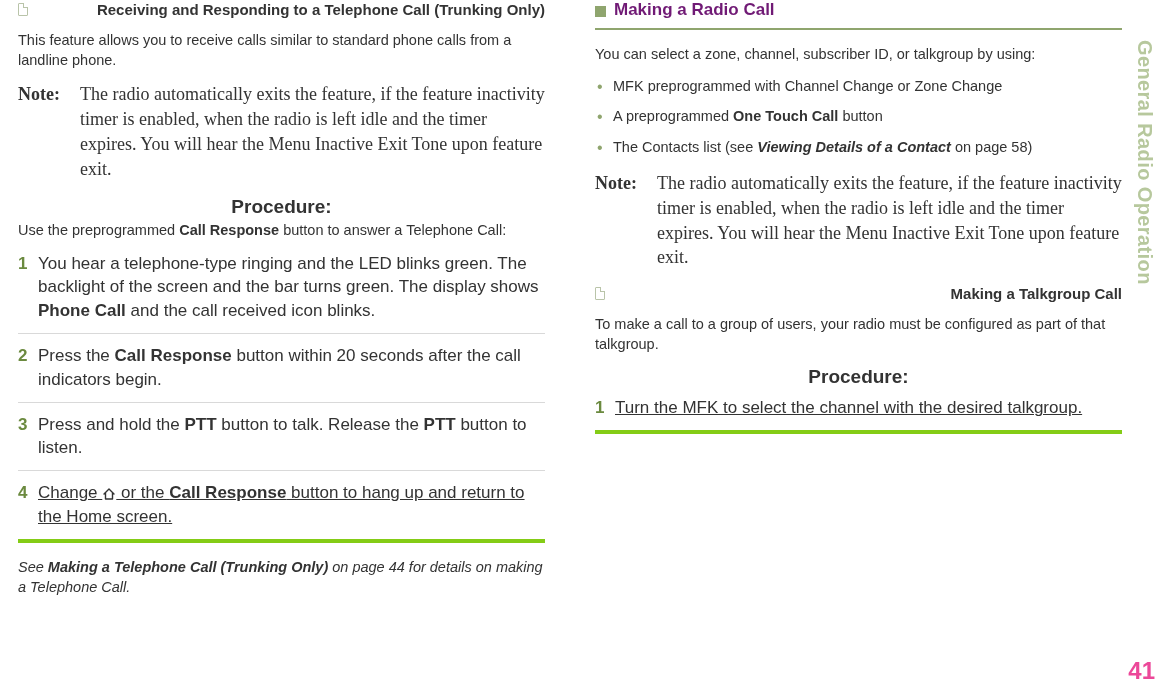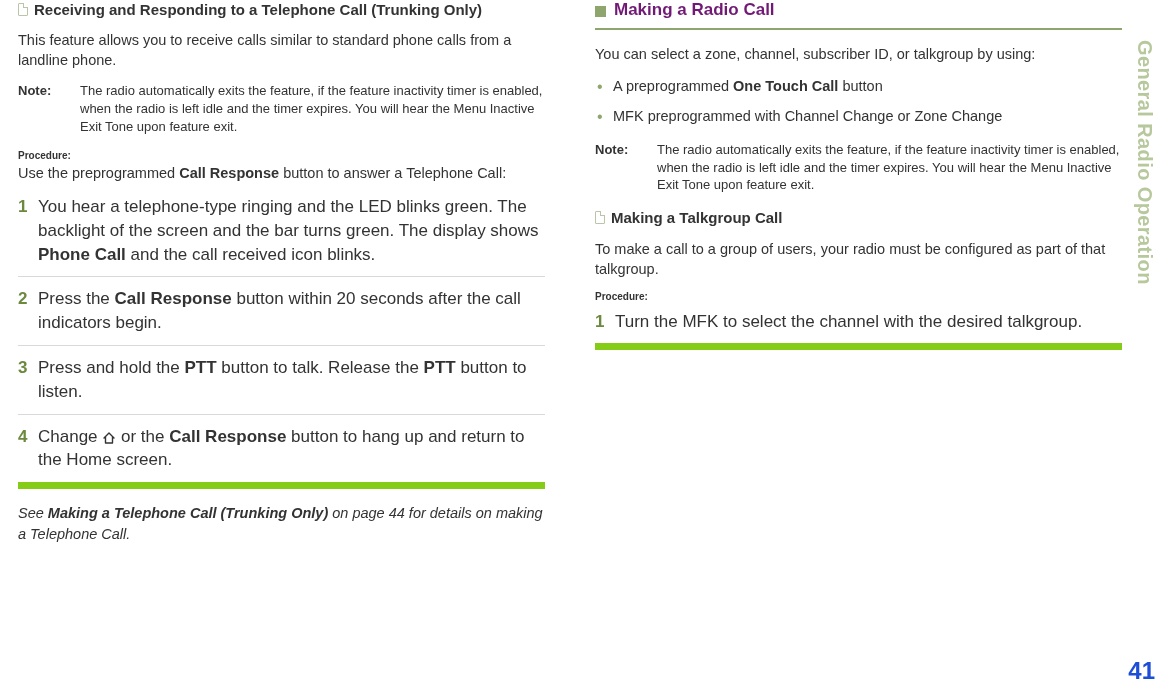--- a/index.html
+++ b/index.html
@@ -55,43 +55,44 @@
   }
 
   h2.subhead {
     font-size: 15px;
     font-weight: bold;
     color: #333;
     margin-bottom: 10px;
     line-height: 1.35;
     display: flex;
     align-items: flex-start;
+    text-align: right;
   }
   h2.subhead .ind { padding-left: 0; }
   h2.subhead .txt { flex: 1; }
 
   .section-head {
     font-size: 17px;
     font-weight: bold;
     color: #701a75;
     border-bottom: 2px solid #8fa56e;
     padding-bottom: 8px;
     margin-bottom: 14px;
     display: flex;
     align-items: center;
   }
   .section-head .headtxt { flex:1; padding-bottom:0px;}
 
   p { font-size: 14.5px; line-height: 1.38; margin-bottom: 12px; }
 
-  .note-row { display: flex; font-size: 13px; line-height:1.38; margin-bottom: 14px; }
+  .note-row { display: flex; font-size: 18px; line-height:1.38; margin-bottom: 14px; font-family: Liberation Serif, serif; }
   .note-label { font-weight: bold; width: 62px; flex-shrink:0; }
   .note-body { flex: 1; }
 
-  .proc-label { font-weight: bold; font-size: 10px; margin-bottom: 2px; }
+  .proc-label { font-weight: bold; font-size: 19px; margin-bottom: 2px; text-align: center; }
   .proc-intro { font-size: 14.5px; line-height:1.38; margin-bottom: 12px; }
 
   ol.steps { list-style: none; counter-reset: step; }
   ol.steps > li {
     counter-increment: step;
     position: relative;
     padding-left: 20px;
     font-size: 17px;
     line-height: 1.4;
     border-bottom: 1px solid #d9d9d9;
@@ -99,21 +100,21 @@
     margin-bottom: 10px;
   }
   ol.steps > li::before {
     content: counter(step);
     position: absolute;
     left: 0;
     top: 0;
     color: #6b8a3f;
     font-weight: bold;
   }
-  ol.steps > li:last-child { border-bottom: 7px solid #84cc16; }
+  ol.steps > li:last-child { border-bottom: 4px solid #84cc16; text-decoration: underline; }
 
   .see-note { font-style: italic; font-size: 14.5px; line-height:1.4; margin-top:14px; }
   .see-note .b { font-weight: bold; }
 
   ul.bullets { list-style: none; margin-bottom: 14px; }
   ul.bullets li {
     position: relative;
     padding-left: 18px;
     font-size: 14.5px;
     line-height: 1.4;
@@ -149,21 +150,21 @@
     font-weight: bold;
     color: #b7c89d;
     letter-spacing: 0.4px;
   }
   .page-num {
     position: absolute;
     right: 7px;
     bottom: 8px;
     font-size: 24px;
     font-weight: bold;
-    color: #1d4ed8;
+    color: #ec4899;
   }
   .col-right h2.subhead { margin-top: 6px; margin-bottom:10px;}
   .sp12 { height:6px; }
 </style>
 </head>
 <body>
 
 <div class="page">
 
   <div class="col col-left">
@@ -211,24 +212,27 @@
   <div class="col col-right">
 
     <div class="section-head">
       <span class="box-icon"></span>
       <span class="headtxt">Making a Radio Call</span>
     </div>
 
     <p>You can select a zone, channel, subscriber ID, or talkgroup by using:</p>
 
     <ul class="bullets">
+      <li>MFK preprogrammed with Channel Change or Zone Change</li>
       <li>
         <span>A preprogrammed </span><span class="bold">One Touch Call</span><span> button</span>
       </li>
-      <li>MFK preprogrammed with Channel Change or Zone Change</li>
+      <li>
+        <span>The Contacts list (see </span><span class="bi">Viewing Details of a Contact</span><span> on page 58)</span>
+      </li>
     </ul>
 
     <div class="note-row">
       <div class="note-label">Note:</div>
       <div class="note-body">The radio automatically exits the feature, if the feature inactivity timer is enabled, when the radio is left idle and the timer expires. You will hear the Menu Inactive Exit Tone upon feature exit.</div>
     </div>
 
     <h2 class="subhead">
       <span class="ind"><span class="docicon"></span></span>
       <span class="txt">Making a Talkgroup Call</span>

